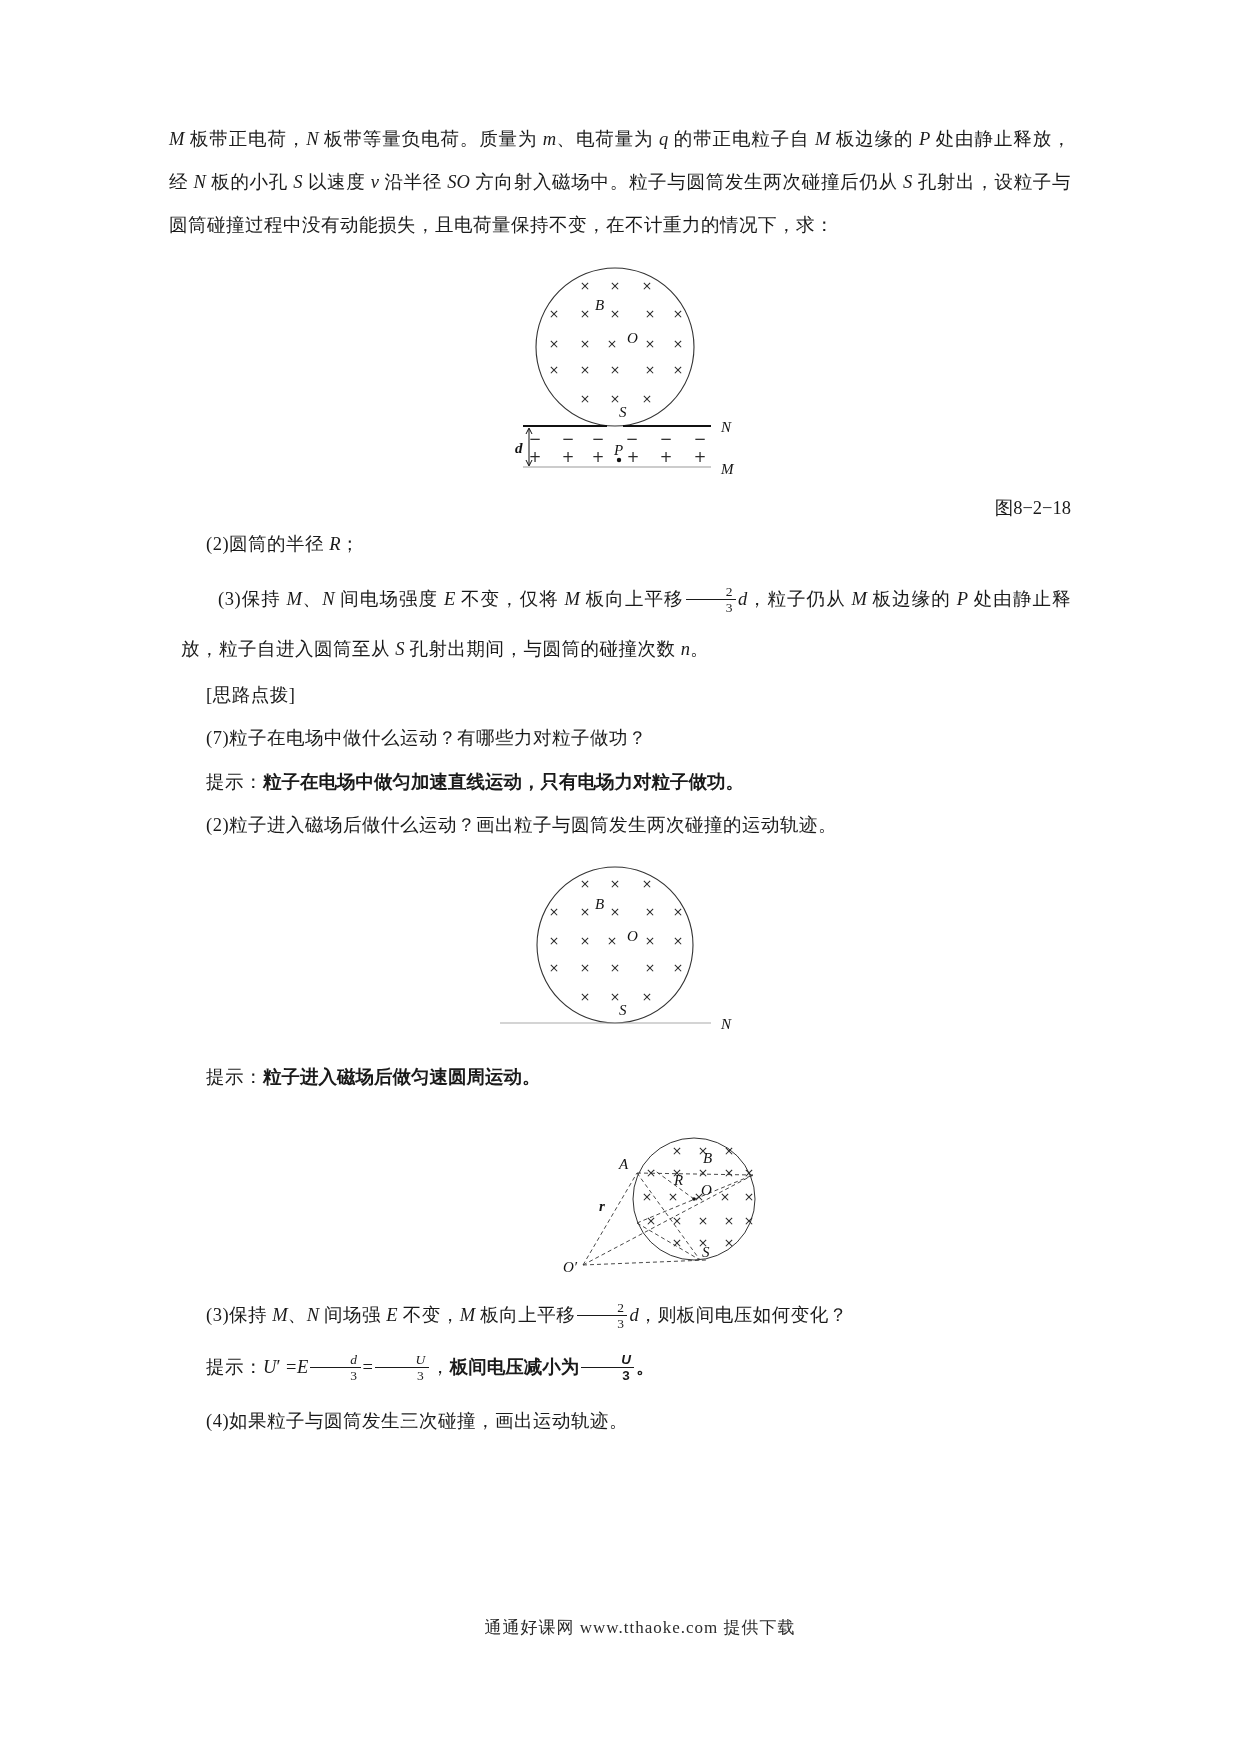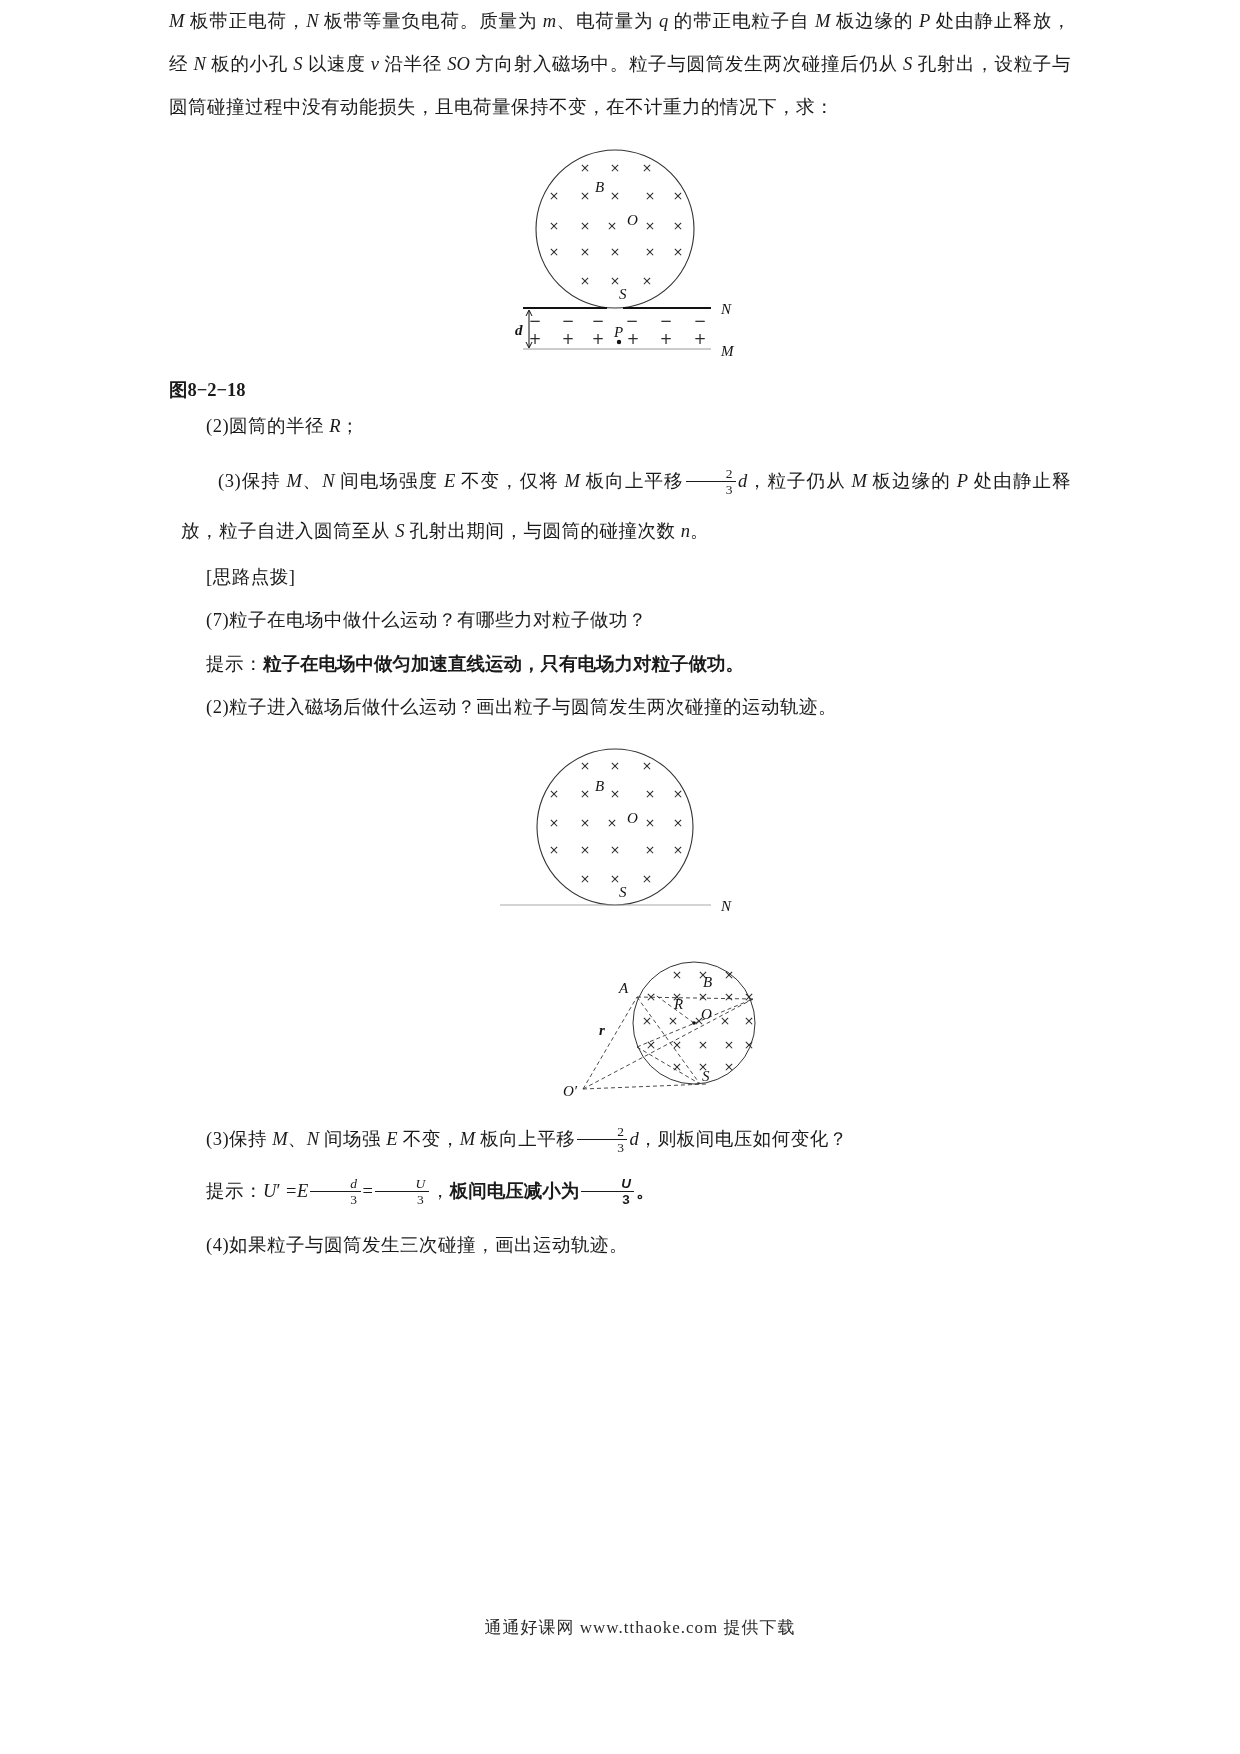--- a/index.html
+++ b/index.html
@@ -12,33 +12,33 @@
     color:#1a1a1a;
     overflow:hidden;
   }
   .content{ margin:0 169px 0 169px; }
   .para{
     font-size:18.5px;
     line-height:43px;
     text-align:justify;
     letter-spacing:.5px;
   }
-  .intro{ }
+  .intro{ padding-top:118px; }
   .indent{ text-indent:2em; }
   .var{ font-style:italic; font-family:"Liberation Serif",serif; letter-spacing:0; }
   .b{ font-weight:700; font-family:Liberation Sans, sans-serif; letter-spacing:0; }
   .frac{
     display:inline-block; vertical-align:-0.55em; text-align:center;
     font-size:13.5px; line-height:1.12; margin:0 2px;
   }
   .frac .num{ display:block; border-bottom:1px solid #1a1a1a; padding:0 3px; }
   .frac .den{ display:block; padding:0 3px; }
   .frac .it{ font-style:italic; }
   .figwrap{ text-align:center; }
-  .caption{ text-align:left; font-size:18.5px; line-height:30px; margin-top:4px;font-weight:bold; }
+  .caption{ text-align:right; font-size:18.5px; line-height:30px; margin-top:4px; }
   .cross{ font:12.5px "DejaVu Sans",sans-serif; fill:#2a2a2a; text-anchor:middle; }
   .sign{ font:15px "DejaVu Sans",sans-serif; fill:#2a2a2a; text-anchor:middle; }
   .slabel{ font:italic 15px "Liberation Serif",serif; fill:#111; }
   .slabel-b{ font:italic bold 15px "Liberation Serif",serif; fill:#111; }
   .footer{
     position:absolute; left:0; right:0; top:1616px;
     text-align:center; font-size:17px; color:#2b2b2b;
     letter-spacing:1px;
     padding-left:40px;
   }
@@ -154,20 +154,21 @@
             <text x="192" y="144" class="cross">×</text>
           </g>
         <text x="140" y="52" class="slabel">B</text>
         <text x="172" y="84" class="slabel">O</text>
         <text x="164" y="158" class="slabel">S</text>
         <line x1="45" y1="166" x2="256" y2="166" stroke="#aaa" stroke-width="1.2"></line>
         <text x="266" y="172" class="slabel">N</text>
       </svg>
     </div>
 
+    <div class="para indent" style="margin-top:14px;">提示：<span class="b">粒子进入磁场后做匀速圆周运动。</span></div>
 
     <div class="figwrap fig3wrap">
       <svg width="330" height="165" viewBox="0 0 330 165">
         <circle cx="239" cy="86" r="61" fill="none" stroke="#333" stroke-width="1"></circle>
         <g>
             <text x="222" y="42" class="cross">×</text>
             <text x="248" y="42" class="cross">×</text>
             <text x="274" y="42" class="cross">×</text>
             <text x="196" y="64" class="cross">×</text>
             <text x="222" y="64" class="cross">×</text>

